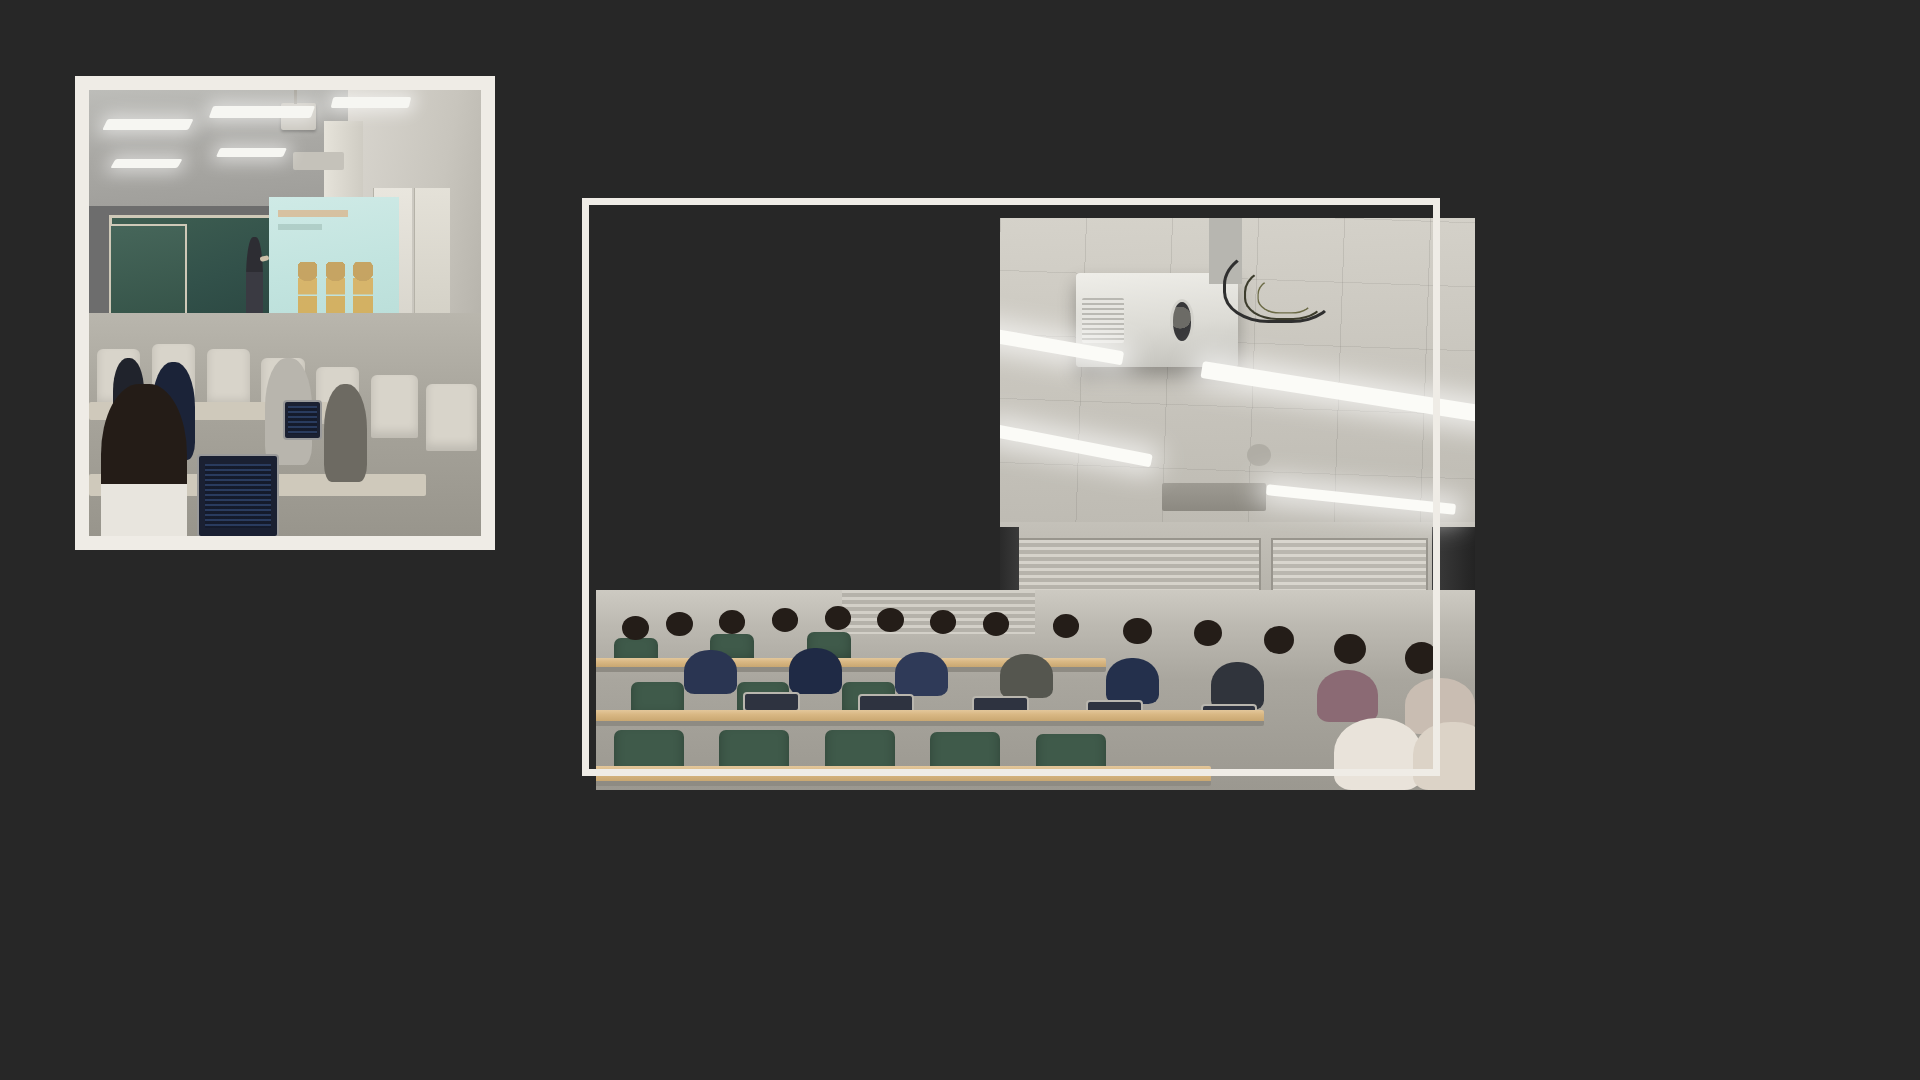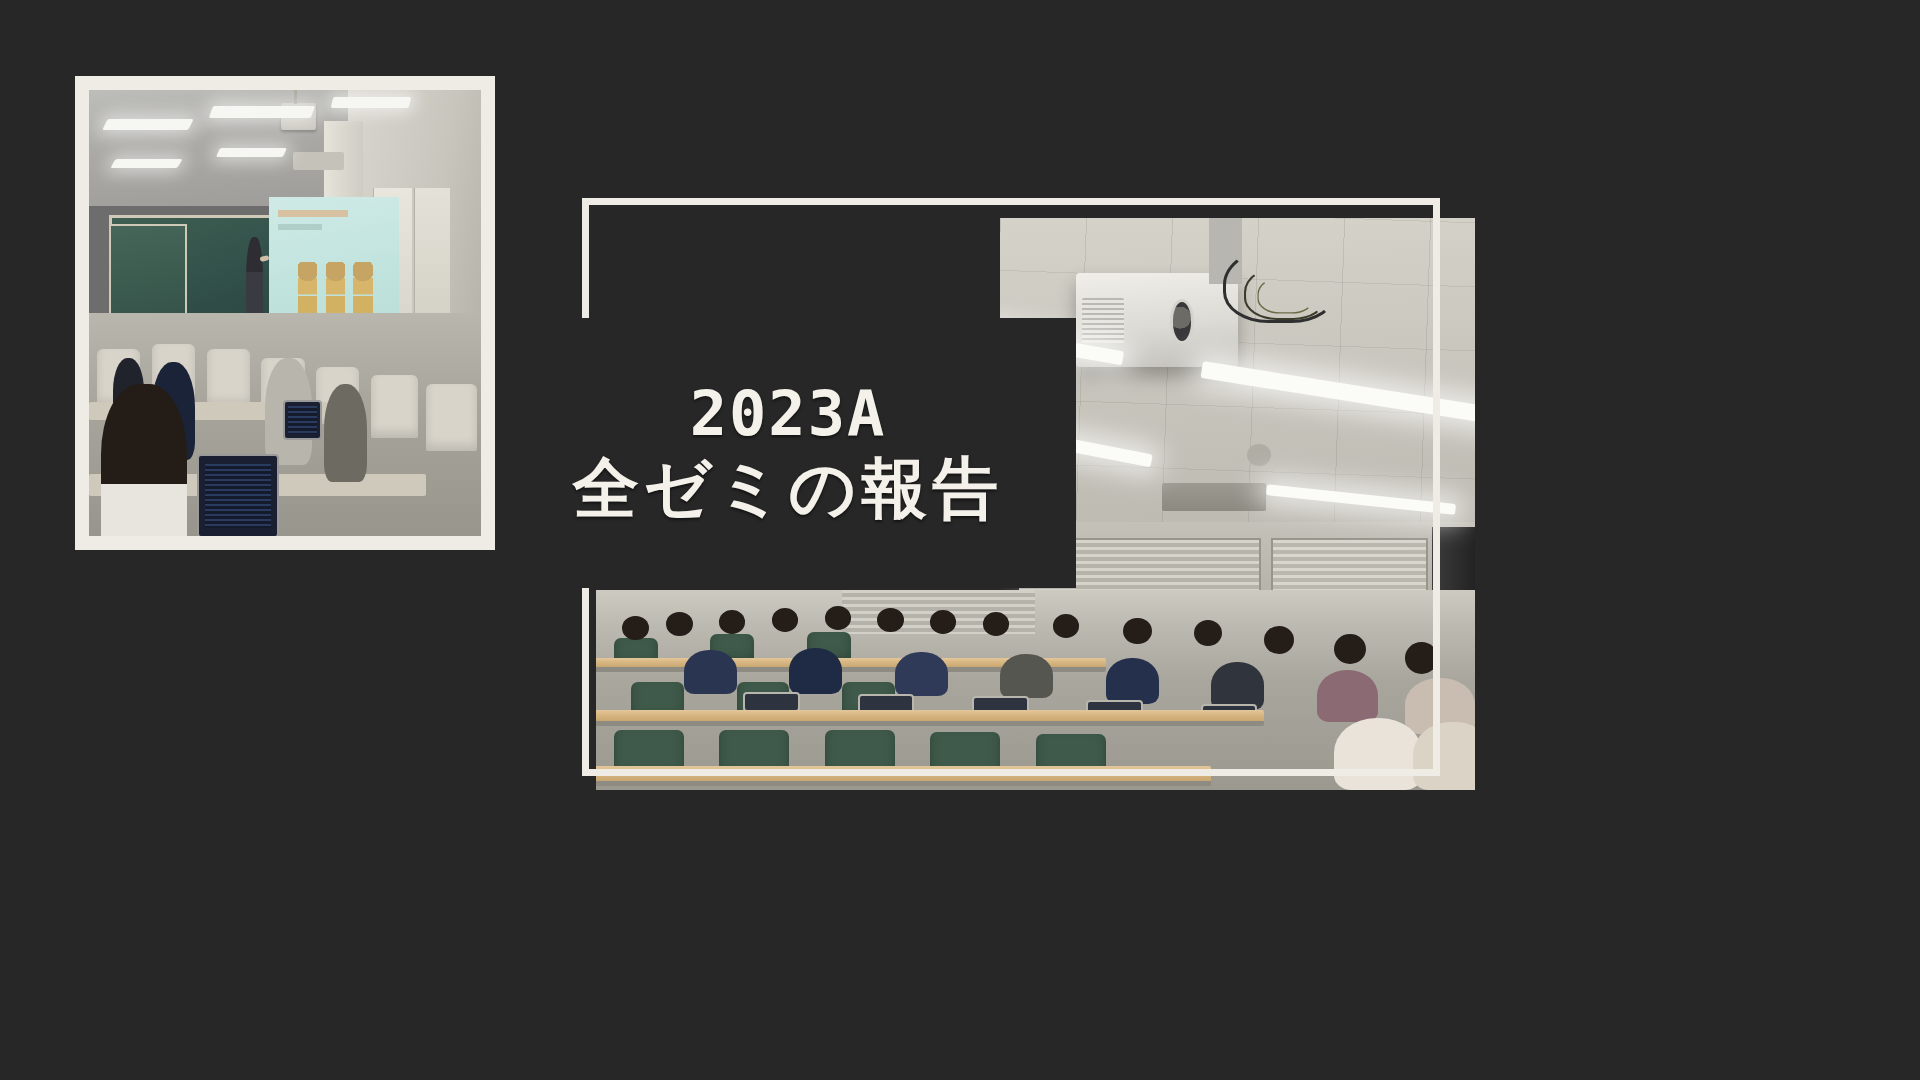--- a/index.html
+++ b/index.html
@@ -346,18 +346,14 @@
 
         <div class="p1-person" style="left:3%; top:66%; width:22%; height:36%;
                     background:linear-gradient(180deg,#241c17 0 62%, #e8e5de 62% 100%);
                     border-radius:44% 44% 6% 6%;"></div>
         <div class="p1-laptop" style="left:28%; top:82%; width:20%; height:18%;"></div>
         <div class="p1-laptop" style="left:50%; top:70%; width:9%; height:8%;"></div>
       </div>
     </div>
   </div>
 
-  <div class="title-panel">
-    <div class="title-line1">2023A</div>
-    <div class="title-line2">全ゼミの報告</div>
-  </div>
 
 </div>
 
 </body></html>

